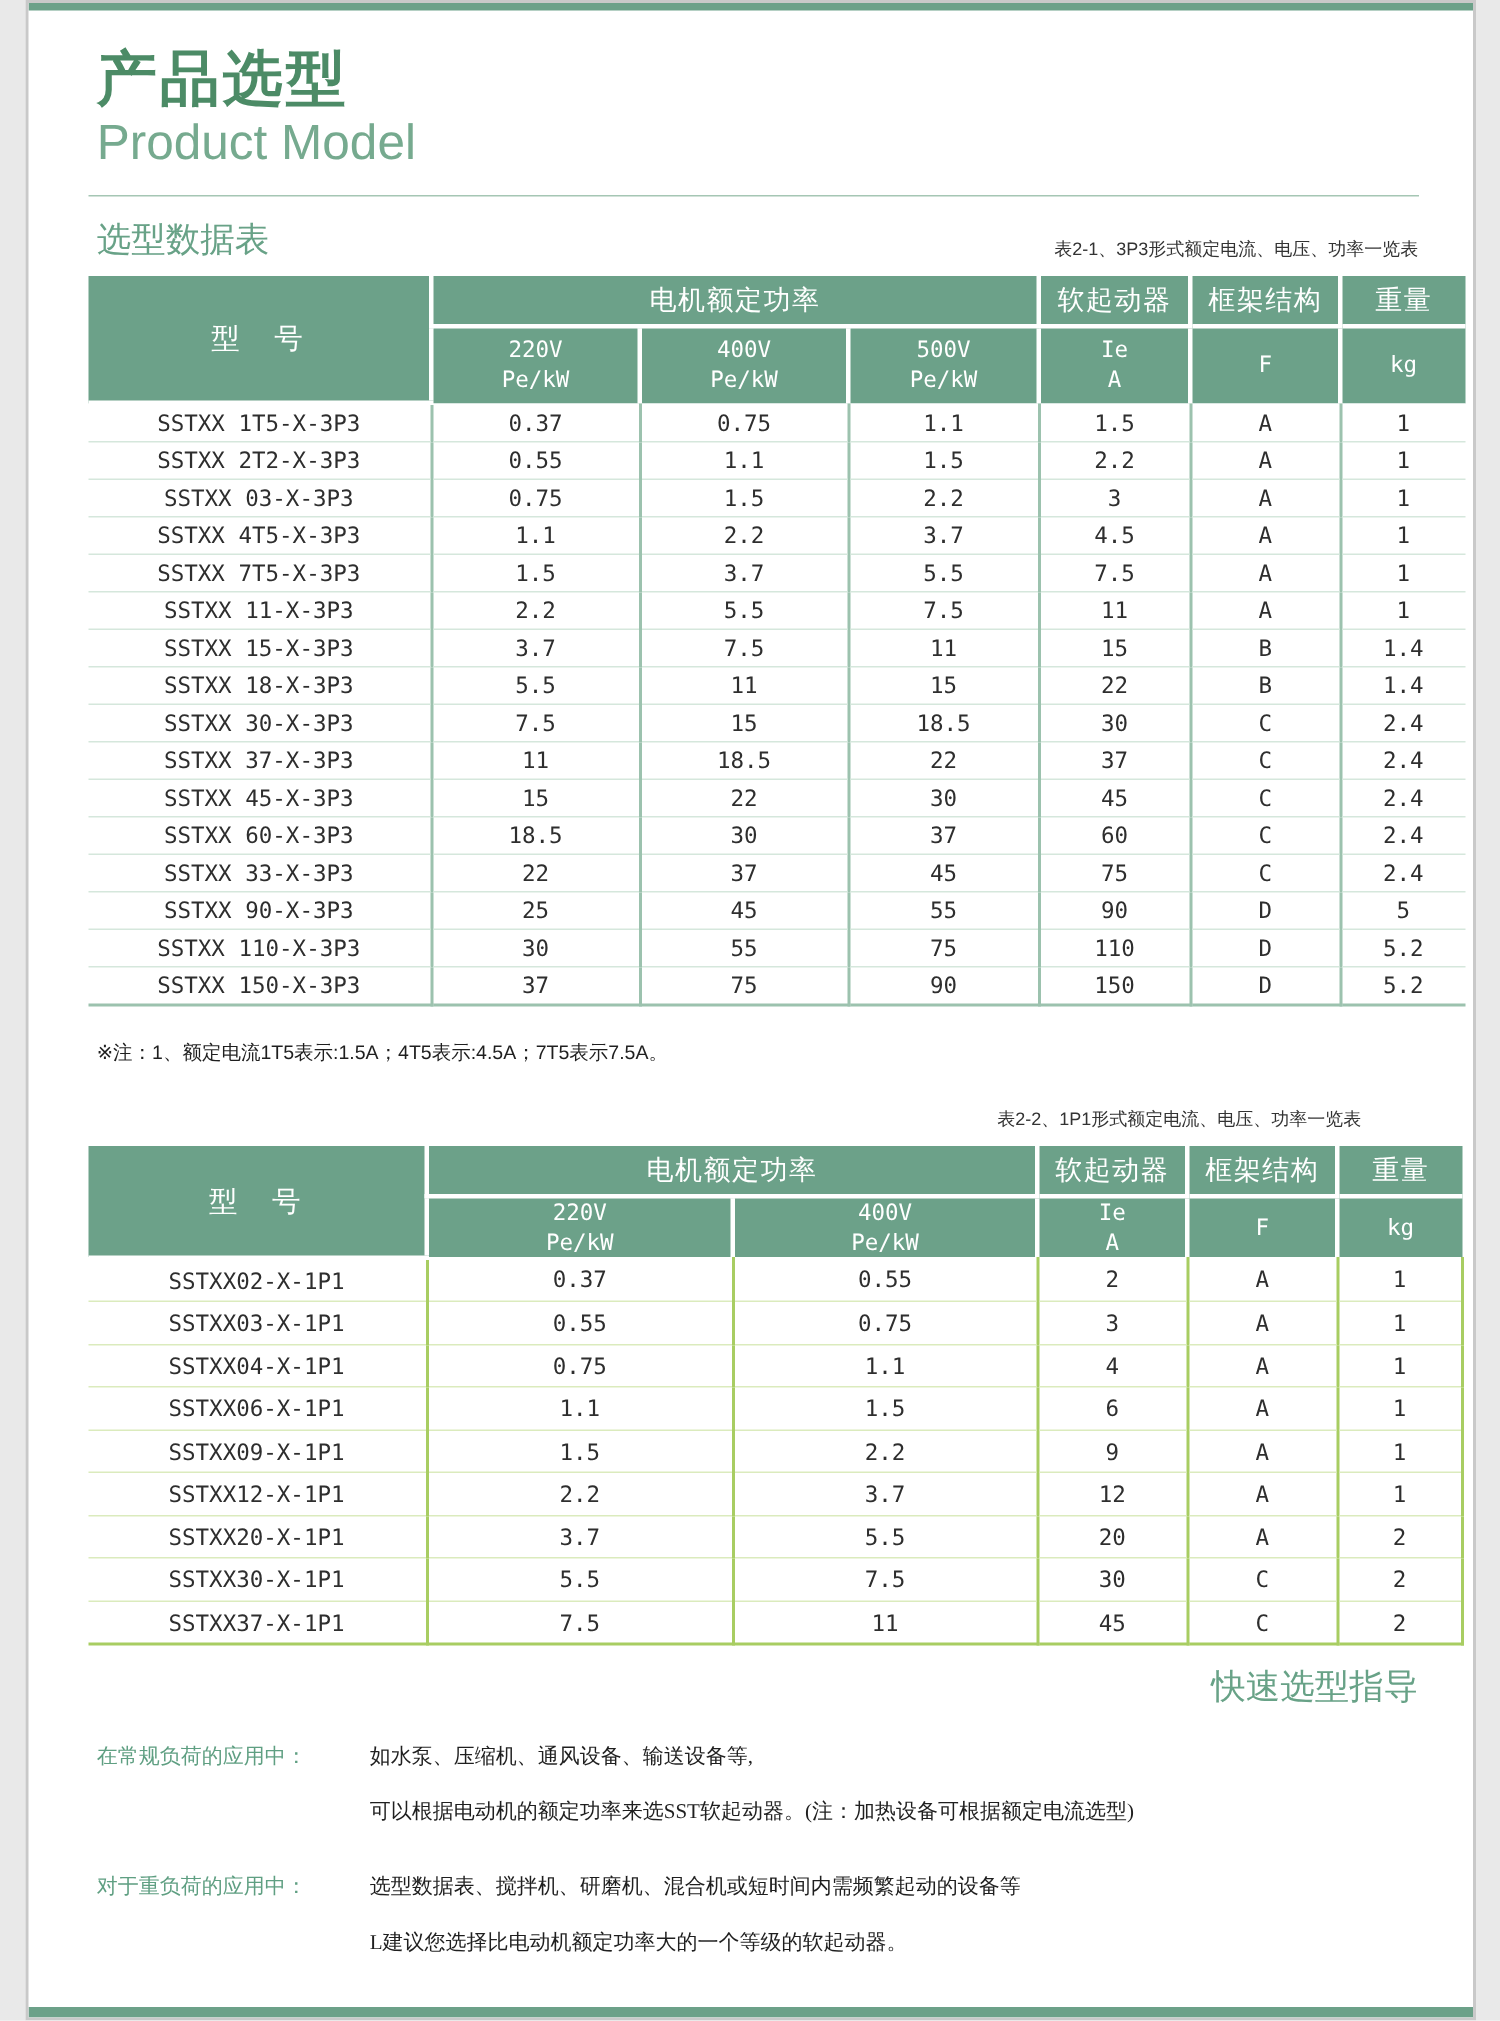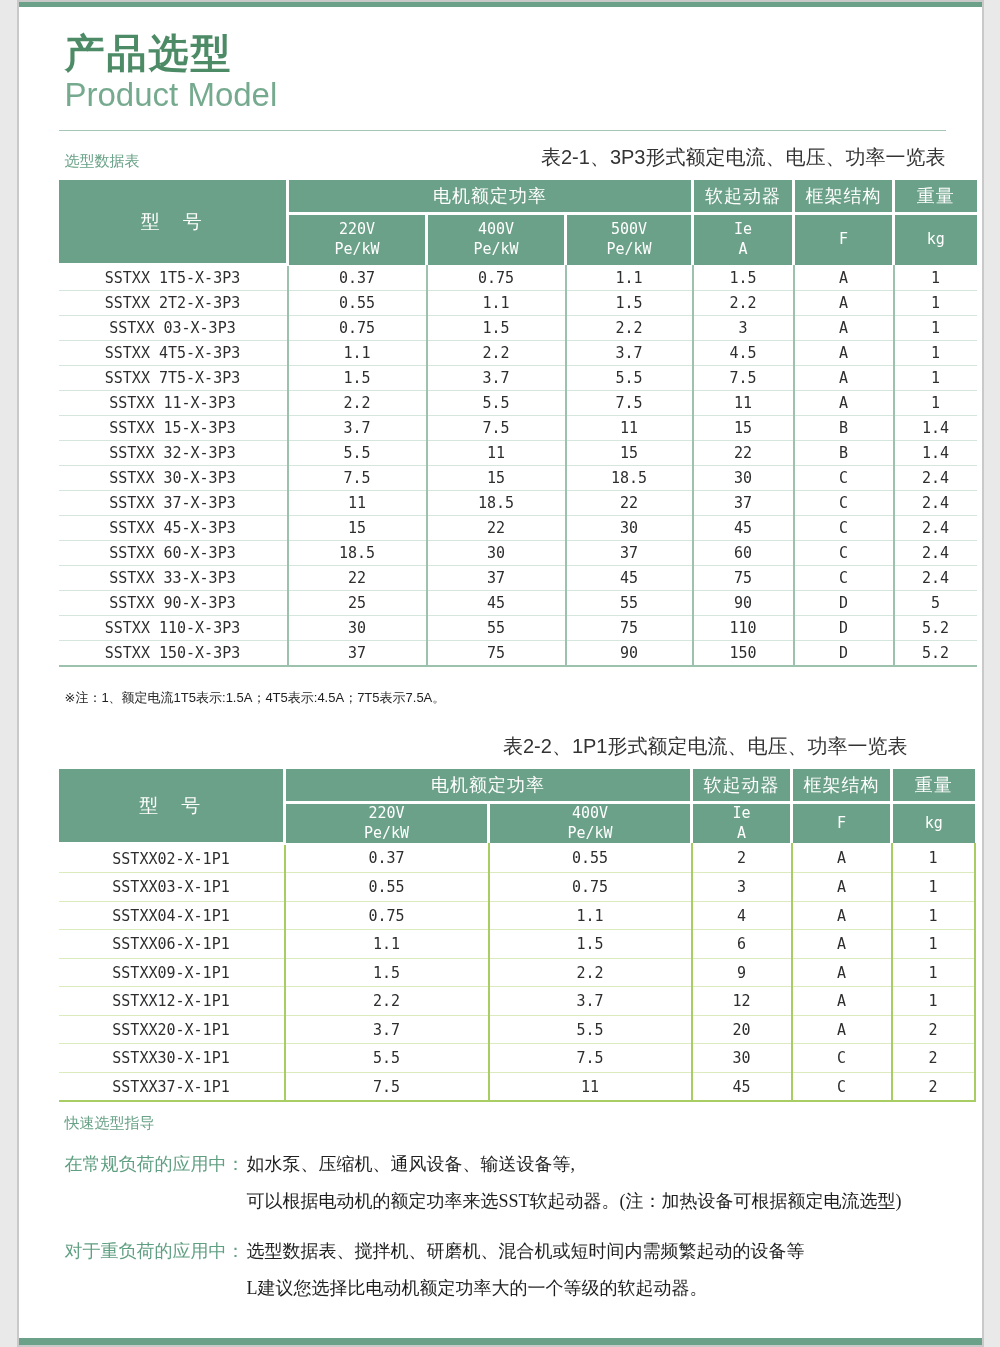--- a/index.html
+++ b/index.html
@@ -11,22 +11,22 @@
   .accent-bar{height:5px;background:var(--accent,#6CA189);}
   .bottom-bar{position:absolute;left:0;right:0;bottom:0;height:7px;background:var(--accent,#6CA189);}
   .content{padding:0 36px 0 40px;}
 
   .title-block{margin:24px 0 0 6px;}
   .zh-title{font-size:40px;font-weight:bold;color:var(--title,#4C8B66);letter-spacing:2px;line-height:1.1;}
   .en-title{font-size:33px;font-weight:400;color:#76AA8F;line-height:1.15;margin-top:1px;}
   .divider{border:none;border-top:1px solid #A5C6B4;margin:16px 0 0 0;}
 
   .section-row{display:flex;justify-content:space-between;align-items:flex-end;margin-top:13px;}
-  .section-heading{font-size:15px;color:#68A287;margin-left:6px;}
-  .table-caption{font-size:20px;color:#333;}
+  .section-heading{font-size:23px;color:#68A287;margin-left:6px;text-align:right;}
+  .table-caption{font-size:12px;color:#333;}
   .caption2-row{text-align:right;margin-top:20px;padding-right:38px;}
 
   table{border-collapse:collapse;table-layout:fixed;margin-top:9px;}
   #table1{width:918px;}
   #table2{width:916px;}
   thead th{background:var(--accent,#6CA189);color:#fff;font-weight:400;padding:0;margin-top:12px;}
   thead th{border-left:3px solid #fff;}
   thead th.no-left{border-left:none;}
   thead tr:first-child th{border-bottom:3px solid #fff;}
   th.group{font-size:18px;height:32px;letter-spacing:1px;}
@@ -44,21 +44,21 @@
   #table1 tbody td:last-child{border-right:none;}
   #table1 tbody tr:last-child td{border-bottom:2px solid var(--t1line,#9CC2AE);}
   #table2 tbody td{height:27.5px;border-bottom:1px solid #DBEBBD;border-right:2px solid var(--t2line,#A8CD62);margin-top:48px;}
   #table2 tbody tr:last-child td{border-bottom:2px solid var(--t2line,#A8CD62);}
 
   .notes{margin:16px 0 0 6px;font-size:13px;color:#1f1f1f;}
   .notes .note-line{line-height:30px;}
   .notes .note-line.indented{padding-left:54px;}
 
   .guide{margin-top:12px;font-family:Liberation Serif, serif;}
-  .guide-item{display:flex;font-size:18px;margin-top:13px;margin-left:6px;}
+  .guide-item{display:flex;font-size:14px;margin-top:13px;margin-left:6px;}
   .guide-label{color:#5F9F82;width:182px;flex-shrink:0;line-height:37px;}
   .guide-content{color:#1f1f1f;line-height:37px;}
 </style>
 </head>
 <body>
 
 <div class="page" style="--accent: #6CA189; --title: #4C8B66; --t1line: #9CC2AE; --t2line: #A8CD62;">
   <div class="accent-bar"></div>
 
   <div class="content">
@@ -160,21 +160,21 @@
           <tr>
             <td>SSTXX 15-X-3P3</td>
             <td>3.7</td>
             <td>7.5</td>
             <td>11</td>
             <td>15</td>
             <td>B</td>
             <td>1.4</td>
           </tr>
           <tr>
-            <td>SSTXX 32-X-3P3</td>
+            <td>SSTXX 18-X-3P3</td>
             <td>5.5</td>
             <td>11</td>
             <td>15</td>
             <td>22</td>
             <td>B</td>
             <td>1.4</td>
           </tr>
           <tr>
             <td>SSTXX 30-X-3P3</td>
             <td>7.5</td>

